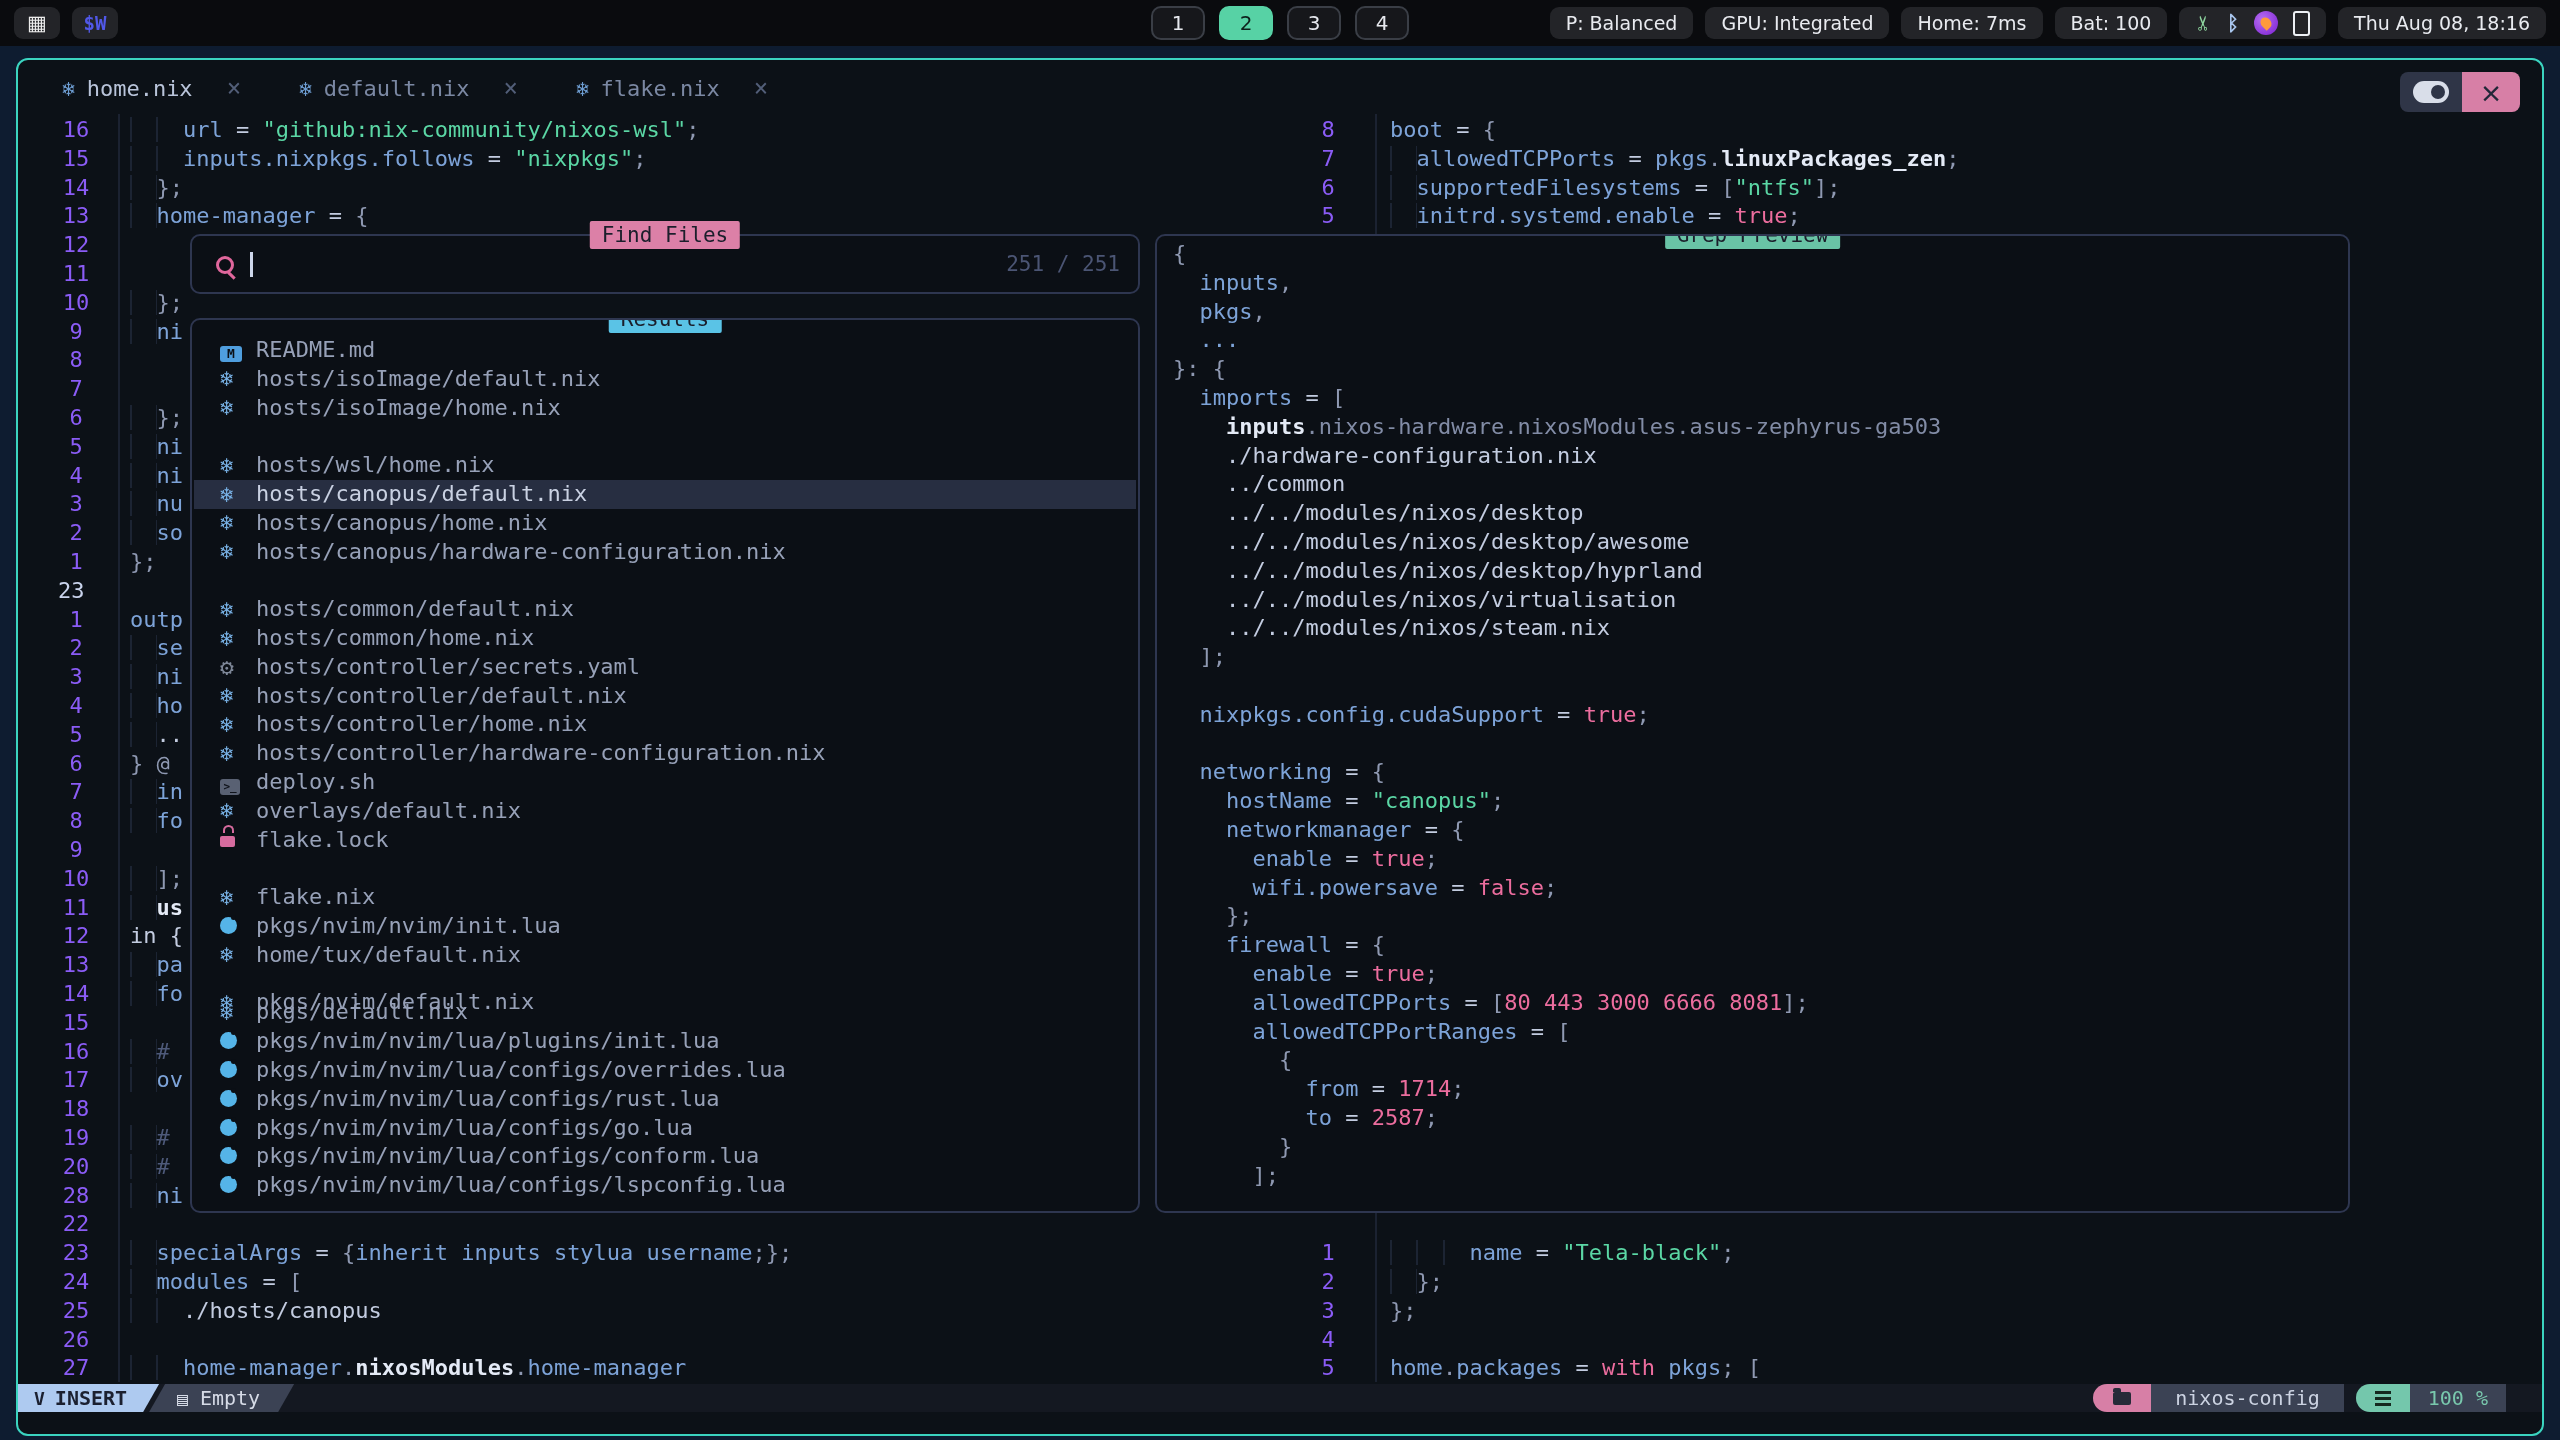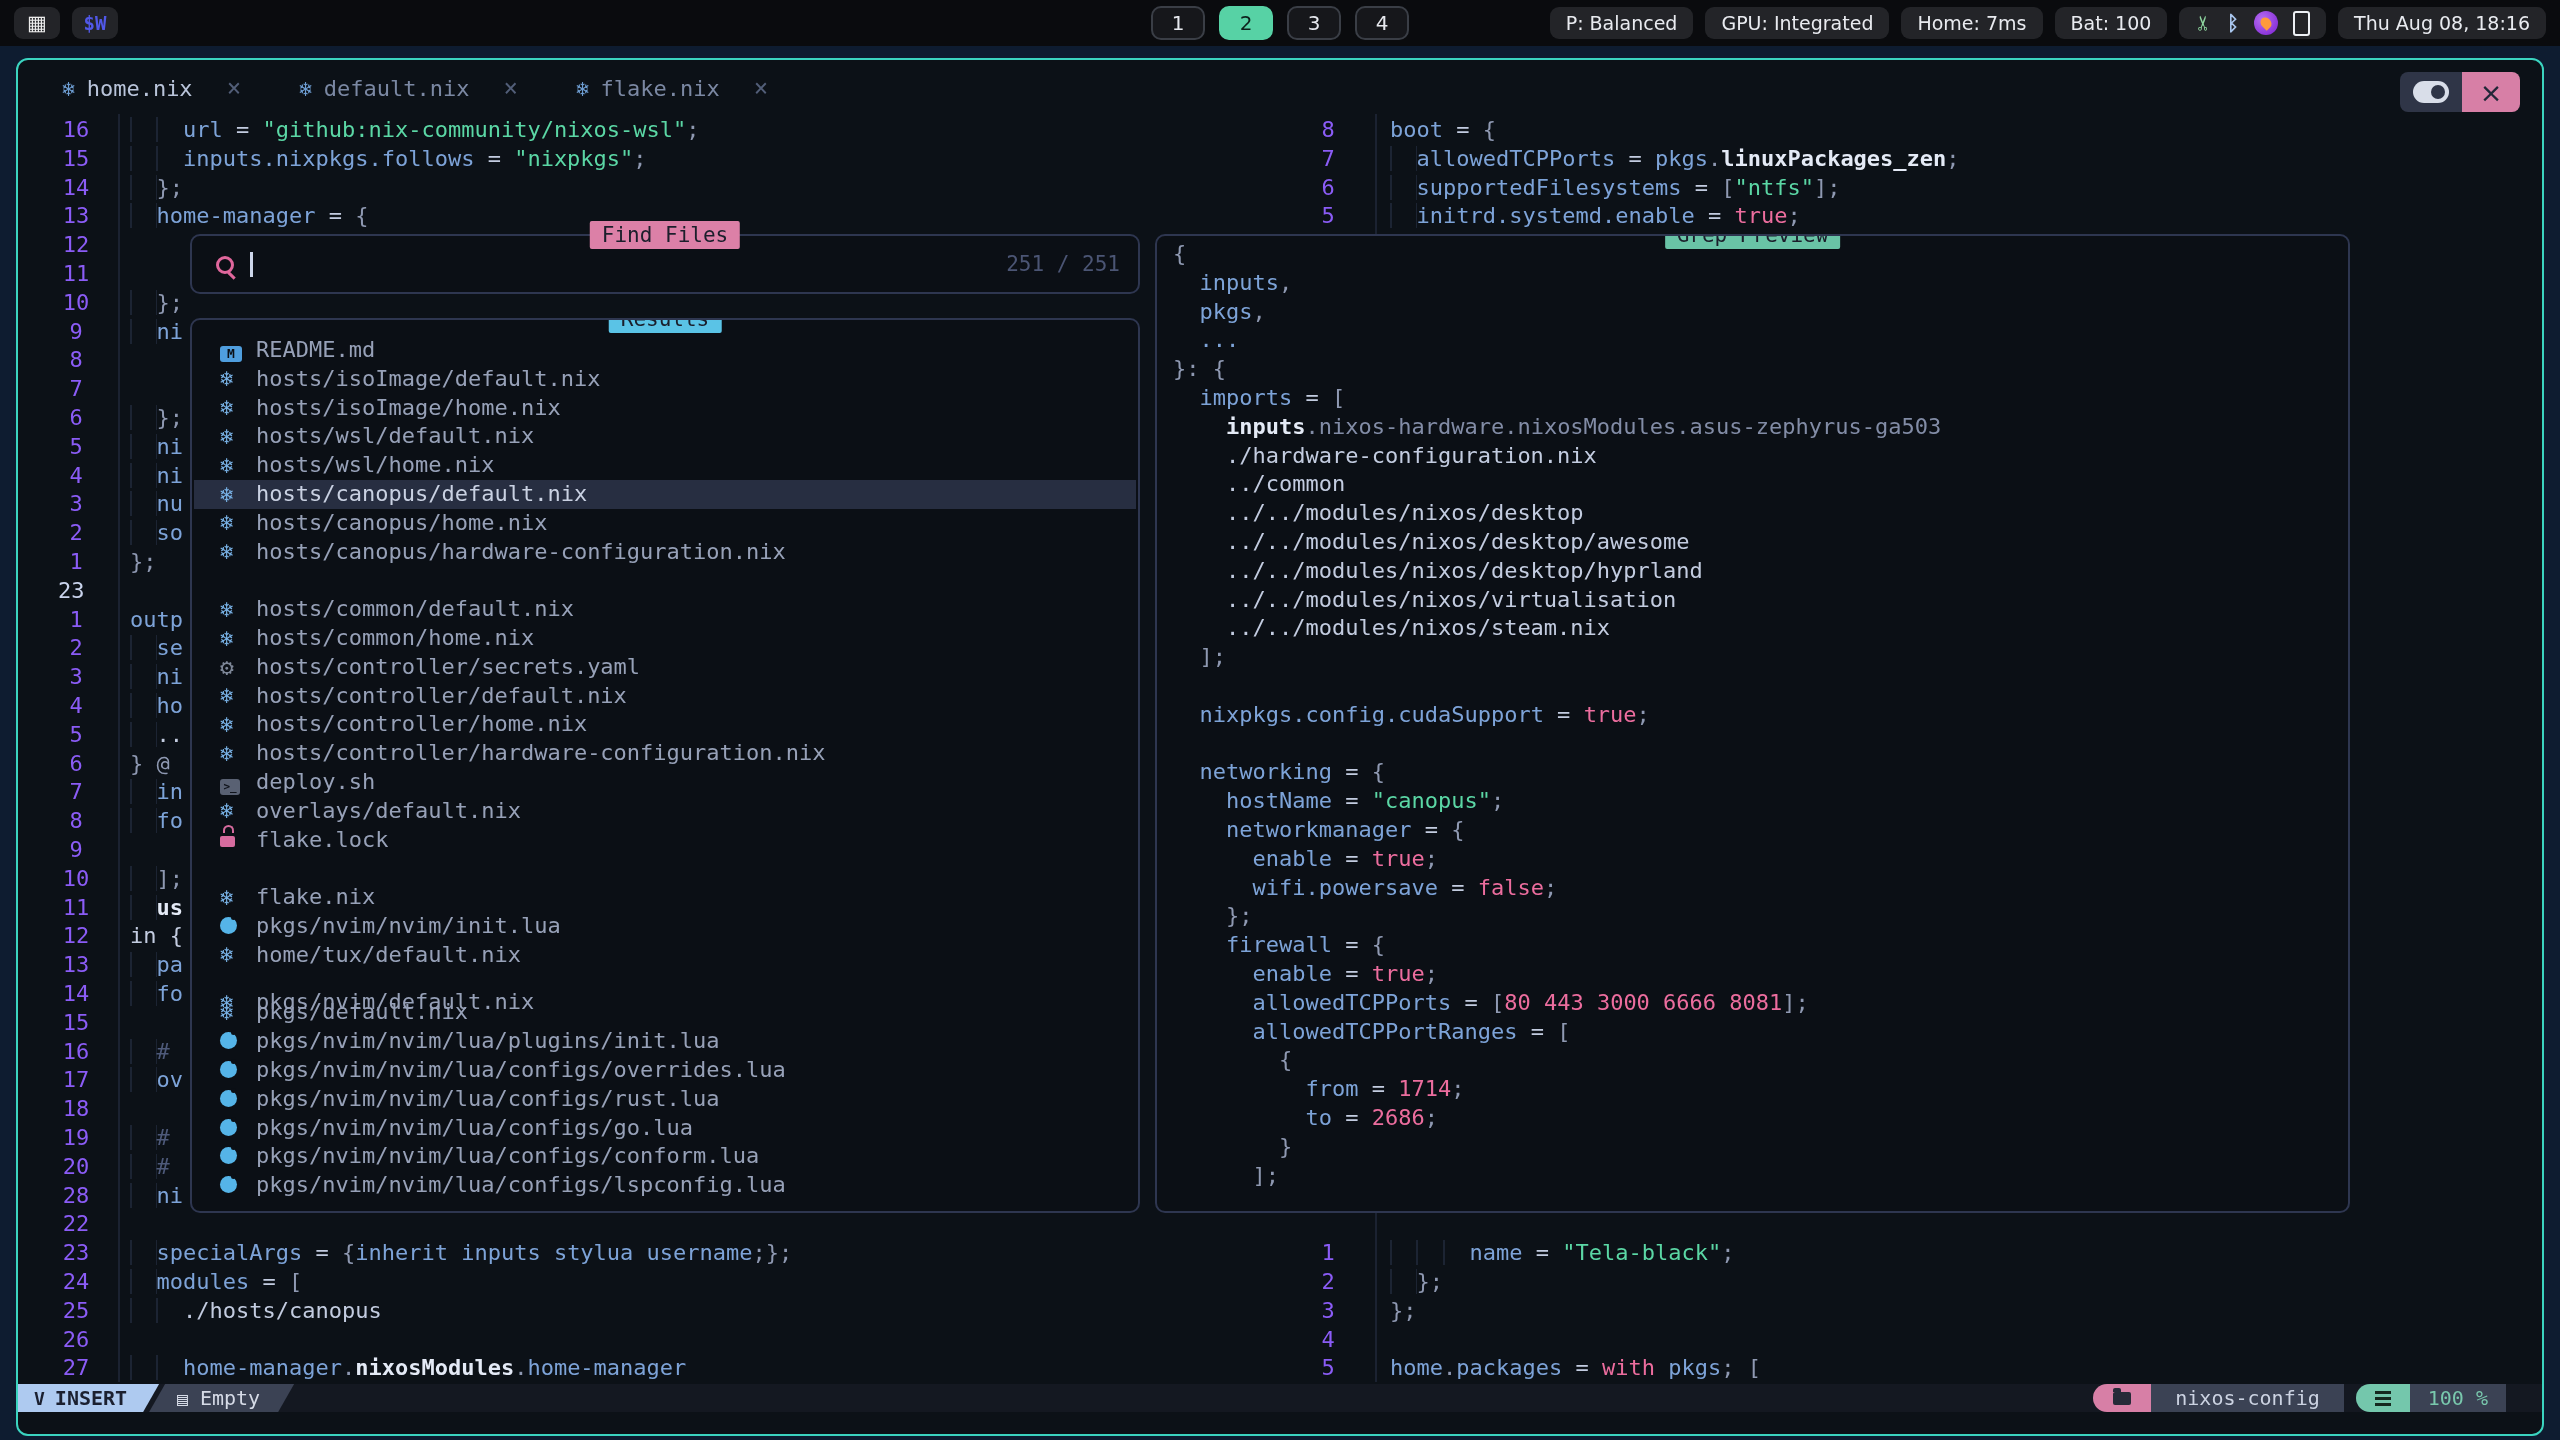--- a/index.html
+++ b/index.html
@@ -258,21 +258,20 @@
       <span class="mag"></span>
       <span class="caret"></span>
       <span class="counter">251 / 251</span>
     </div>
 
     <div class="fbox results-box">
       <span class="float-label lbl-results">Results</span>
     <div class="rrow" style="top: 16px;"><span class="fic ic-md"></span><span class="rlabel">README.md</span></div>
         <div class="rrow" style="top: 44.8px;"><span class="fic ic-nix"></span><span class="rlabel">hosts/isoImage/default.nix</span></div>
         <div class="rrow" style="top: 73.6px;"><span class="fic ic-nix"></span><span class="rlabel">hosts/isoImage/home.nix</span></div>
-        <div class="rrow" style="top: 102.4px;"><span class="fic ic-nix"></span><span class="rlabel">hosts/wsl/default.nix</span></div>
         <div class="rrow" style="top: 131.2px;"><span class="fic ic-nix"></span><span class="rlabel">hosts/wsl/home.nix</span></div>
         <div class="rrow sel" style="top: 160px;"><span class="fic ic-nix"></span><span class="rlabel">hosts/canopus/default.nix</span></div>
         <div class="rrow" style="top: 188.8px;"><span class="fic ic-nix"></span><span class="rlabel">hosts/canopus/home.nix</span></div>
         <div class="rrow" style="top: 217.6px;"><span class="fic ic-nix"></span><span class="rlabel">hosts/canopus/hardware-configuration.nix</span></div>
         <div class="rrow" style="top: 275.2px;"><span class="fic ic-nix"></span><span class="rlabel">hosts/common/default.nix</span></div>
         <div class="rrow" style="top: 304px;"><span class="fic ic-nix"></span><span class="rlabel">hosts/common/home.nix</span></div>
         <div class="rrow" style="top: 332.8px;"><span class="fic ic-gearg"></span><span class="rlabel">hosts/controller/secrets.yaml</span></div>
         <div class="rrow" style="top: 361.6px;"><span class="fic ic-nix"></span><span class="rlabel">hosts/controller/default.nix</span></div>
         <div class="rrow" style="top: 390.4px;"><span class="fic ic-nix"></span><span class="rlabel">hosts/controller/home.nix</span></div>
         <div class="rrow" style="top: 419.2px;"><span class="fic ic-nix"></span><span class="rlabel">hosts/controller/hardware-configuration.nix</span></div>
@@ -317,21 +316,21 @@
         <div class="prow" style="top: 580px;"><span class="t-sp">    </span><span class="t-b">networkmanager</span><span class="t-w"> = </span><span class="t-p">{</span></div>
         <div class="prow" style="top: 608.8px;"><span class="t-sp">      </span><span class="t-b">enable</span><span class="t-w"> = </span><span class="t-k">true</span><span class="t-p">;</span></div>
         <div class="prow" style="top: 637.6px;"><span class="t-sp">      </span><span class="t-b">wifi.powersave</span><span class="t-w"> = </span><span class="t-k">false</span><span class="t-p">;</span></div>
         <div class="prow" style="top: 666.4px;"><span class="t-sp">    </span><span class="t-p">};</span></div>
         <div class="prow" style="top: 695.2px;"><span class="t-sp">    </span><span class="t-b">firewall</span><span class="t-w"> = </span><span class="t-p">{</span></div>
         <div class="prow" style="top: 724px;"><span class="t-sp">      </span><span class="t-b">enable</span><span class="t-w"> = </span><span class="t-k">true</span><span class="t-p">;</span></div>
         <div class="prow" style="top: 752.8px;"><span class="t-sp">      </span><span class="t-b">allowedTCPPorts</span><span class="t-w"> = </span><span class="t-p">[</span><span class="t-k">80 443 3000 6666 8081</span><span class="t-p">];</span></div>
         <div class="prow" style="top: 781.6px;"><span class="t-sp">      </span><span class="t-b">allowedTCPPortRanges</span><span class="t-w"> = </span><span class="t-p">[</span></div>
         <div class="prow" style="top: 810.4px;"><span class="t-sp">        </span><span class="t-p">{</span></div>
         <div class="prow" style="top: 839.2px;"><span class="t-sp">          </span><span class="t-b">from</span><span class="t-w"> = </span><span class="t-k">1714</span><span class="t-p">;</span></div>
-        <div class="prow" style="top: 868px;"><span class="t-sp">          </span><span class="t-b">to</span><span class="t-w"> = </span><span class="t-k">2686</span><span class="t-p">;</span></div>
+        <div class="prow" style="top: 868px;"><span class="t-sp">          </span><span class="t-b">to</span><span class="t-w"> = </span><span class="t-k">2587</span><span class="t-p">;</span></div>
         <div class="prow" style="top: 896.8px;"><span class="t-sp">        </span><span class="t-p">}</span></div>
         <div class="prow" style="top: 925.6px;"><span class="t-sp">      </span><span class="t-p">];</span></div>
       </div>
 
     <div class="sl">
       <div class="sl-left">
         <div class="seg-insert">
           <span class="vim-ic">V</span>
           <span>INSERT</span>
         </div>

